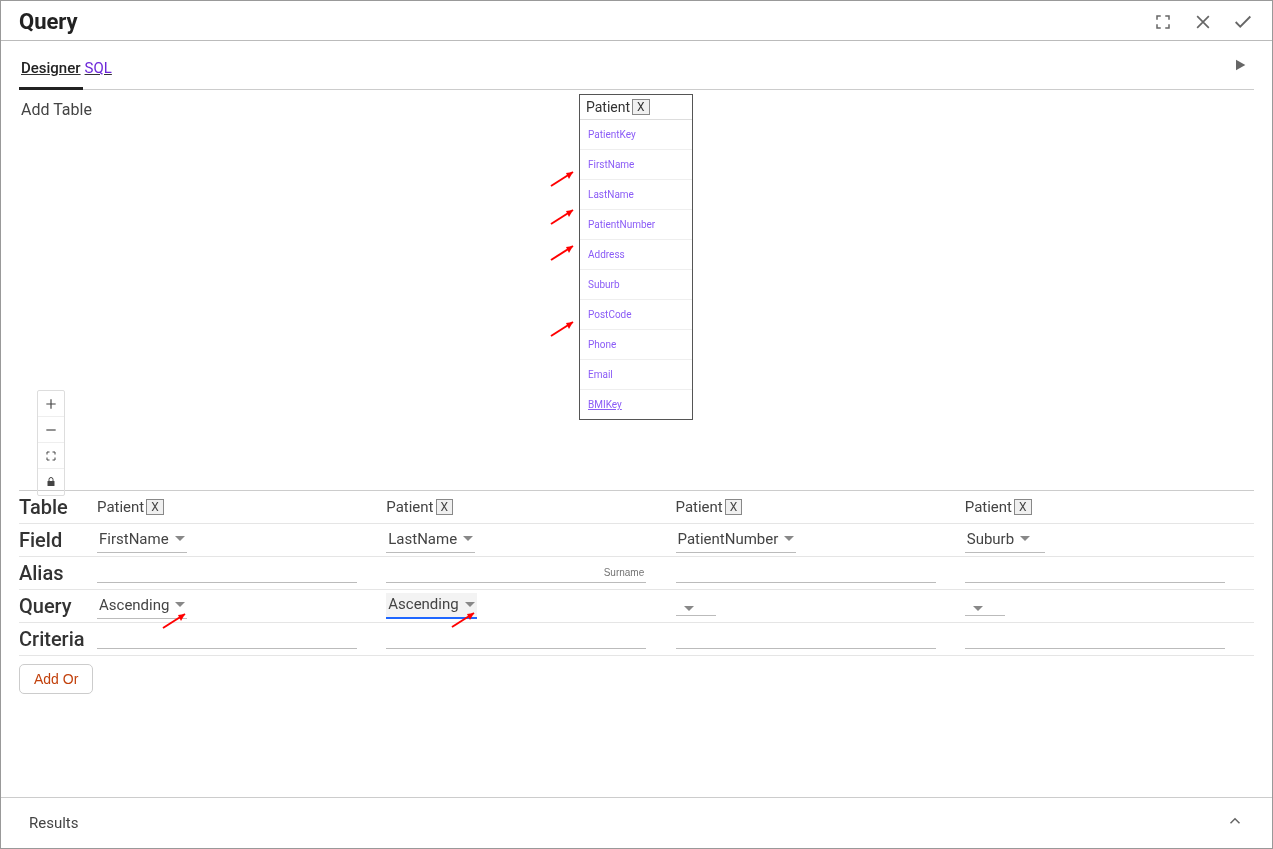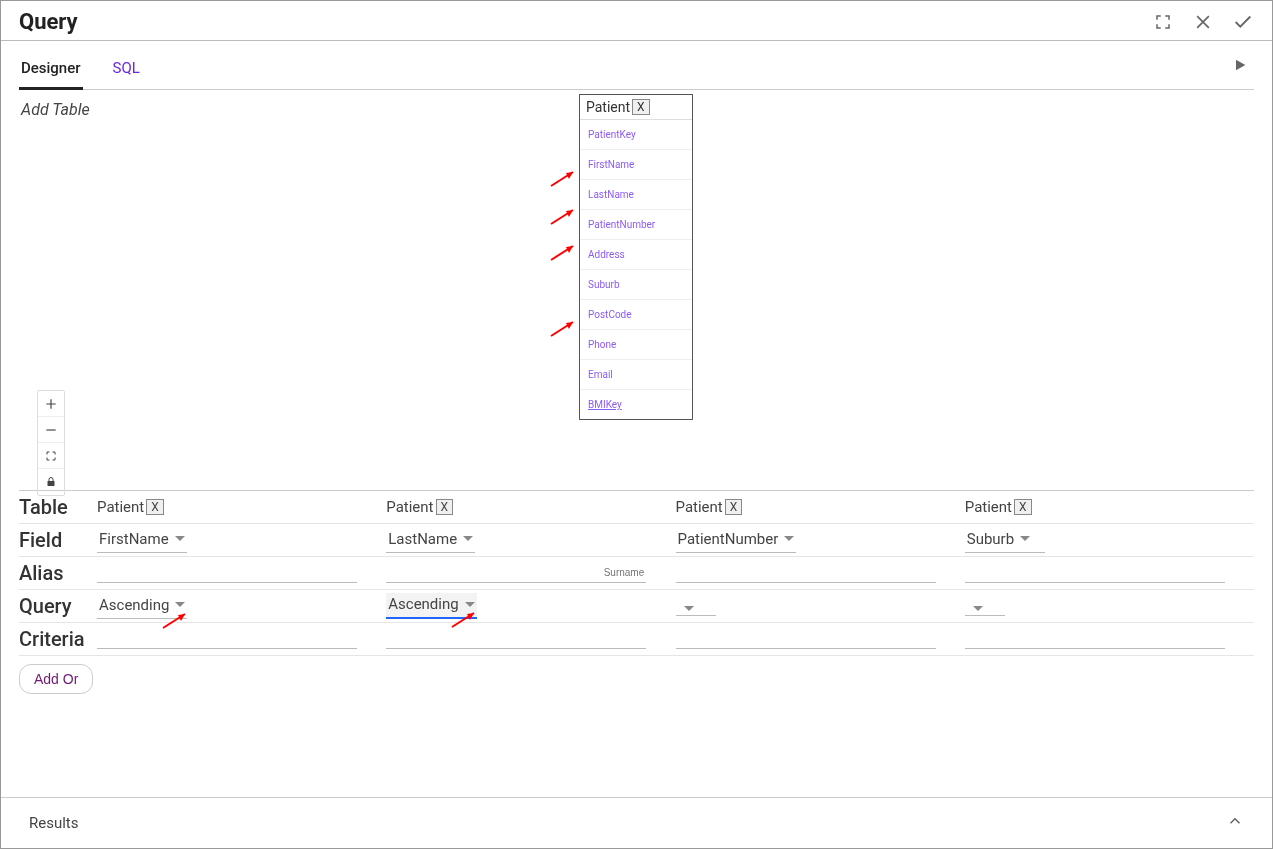--- a/index.html
+++ b/index.html
@@ -46,22 +46,22 @@
   }
   .tabbar {
     display: flex;
     align-items: center;
     justify-content: space-between;
     margin: 0 18px;
     border-bottom: 1px solid #ccc;
   }
   .tabs {
     display: flex;
-    gap: 28px;
     padding-top: 10px;
+    text-decoration: underline;
   }
   .tab {
     padding: 8px 2px 10px 2px;
     font-size: 15px;
     color: #6d28d9;
     cursor: pointer;
   }
   .tab.active {
     color: #222;
     font-weight: 500;
@@ -77,21 +77,20 @@
     height: 400px;
     margin: 0 18px;
   }
   .add-table {
     position: absolute;
     left: 2px;
     top: 10px;
     font-size: 16px;
     color: #444;
     cursor: pointer;
-    font-style: italic;
   }
   .table-card {
     position: absolute;
     left: 560px;
     top: 4px;
     width: 114px;
     border: 1px solid #555;
     background: #fff;
   }
   .table-card-header {
@@ -204,24 +203,24 @@
     width: 260px;
     background:transparent;
     text-align:right;
   }
   .chk {
     width:20px;height:20px;border-radius:3px;background:#e7007d;display:inline-flex;align-items:center;justify-content:center;cursor:pointer;
   }
   .chk svg{stroke:#fff;}
   .add-or-btn {
     border:1px solid #ccc;
-    border-radius:12px;
+    border-radius:5px;
     padding:6px 14px;
     font-size:14px;
-    color:#701a75;
+    color:#c2410c;
     background:#fff;
     cursor:pointer;
     margin-top:6px;
   }
   .results-bar {
     position:absolute;
     left:0;right:0;bottom:0;
     border-top:1px solid #ccc;
     padding:14px 28px;
     display:flex;

